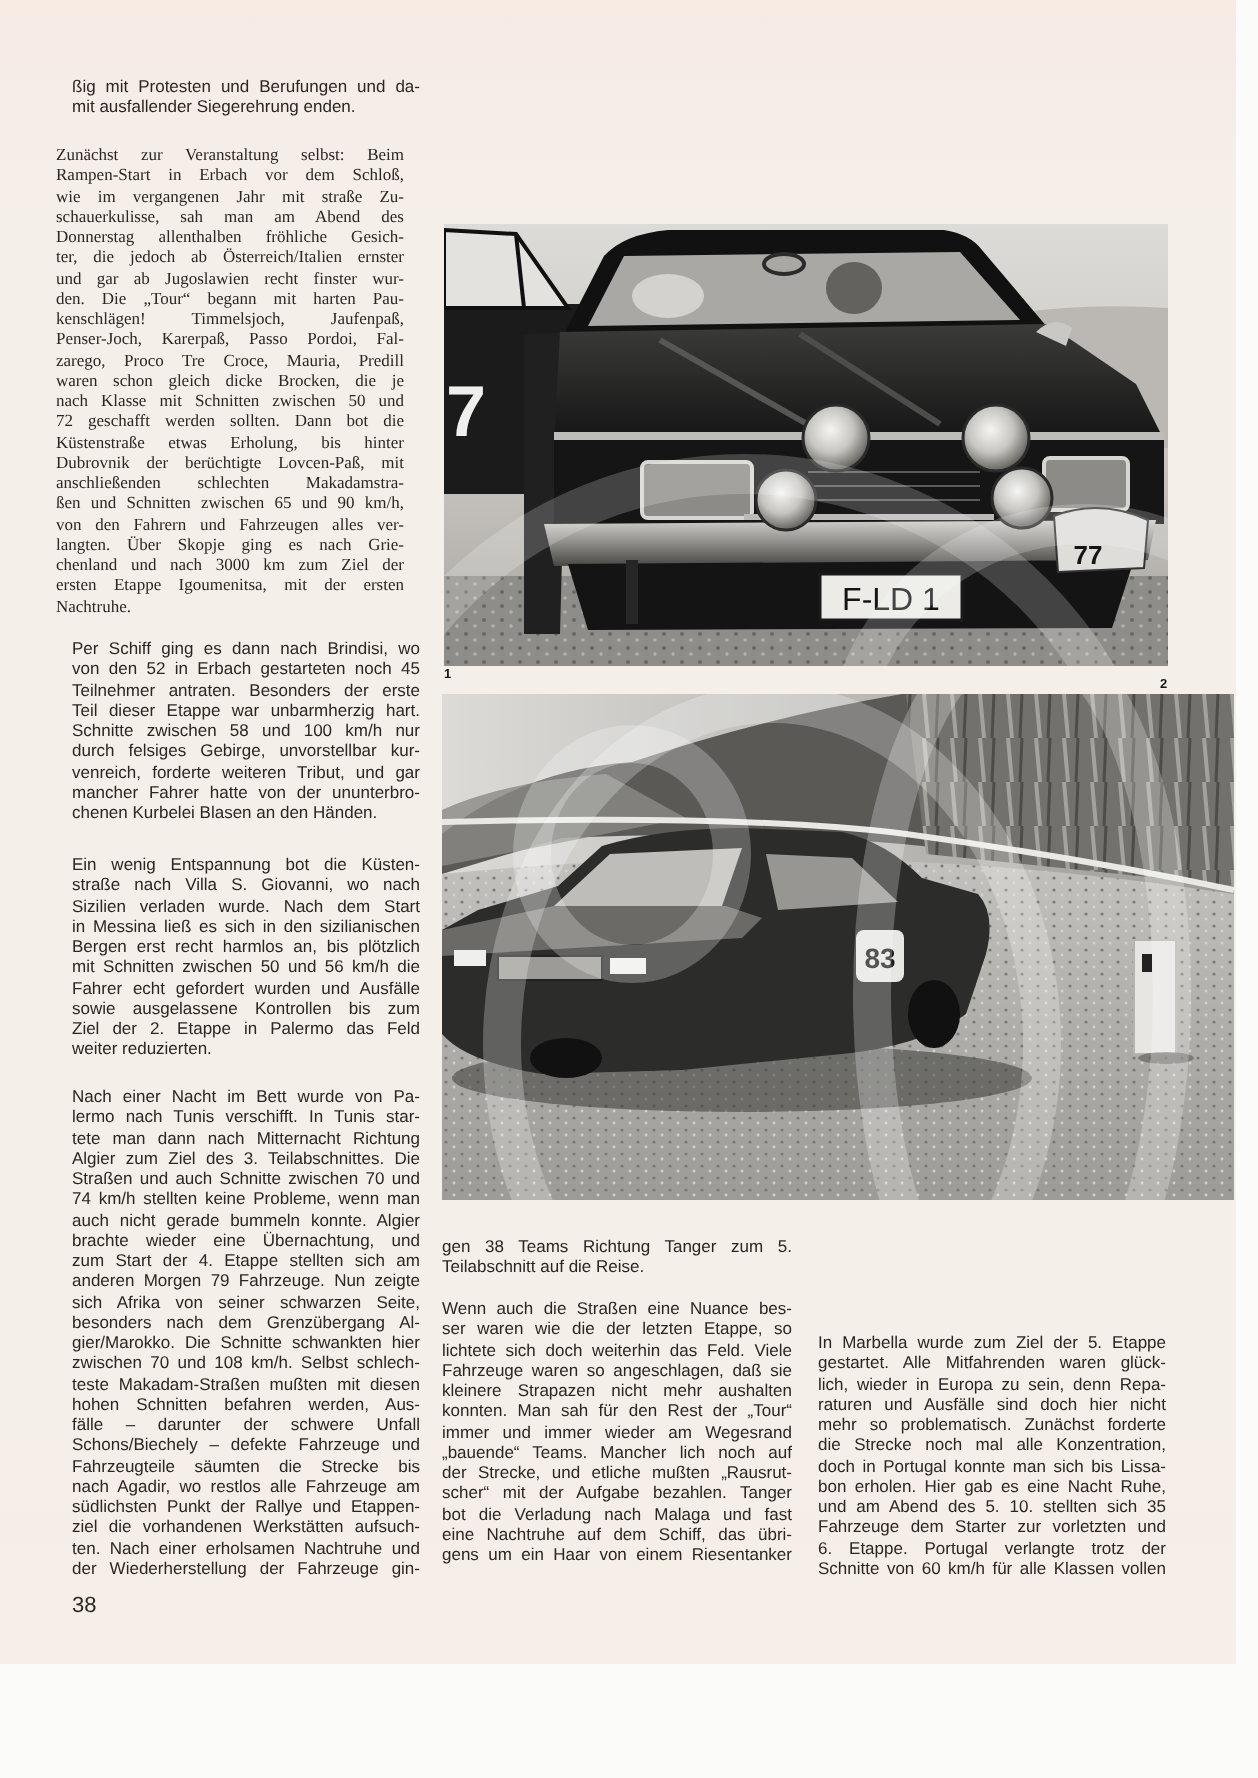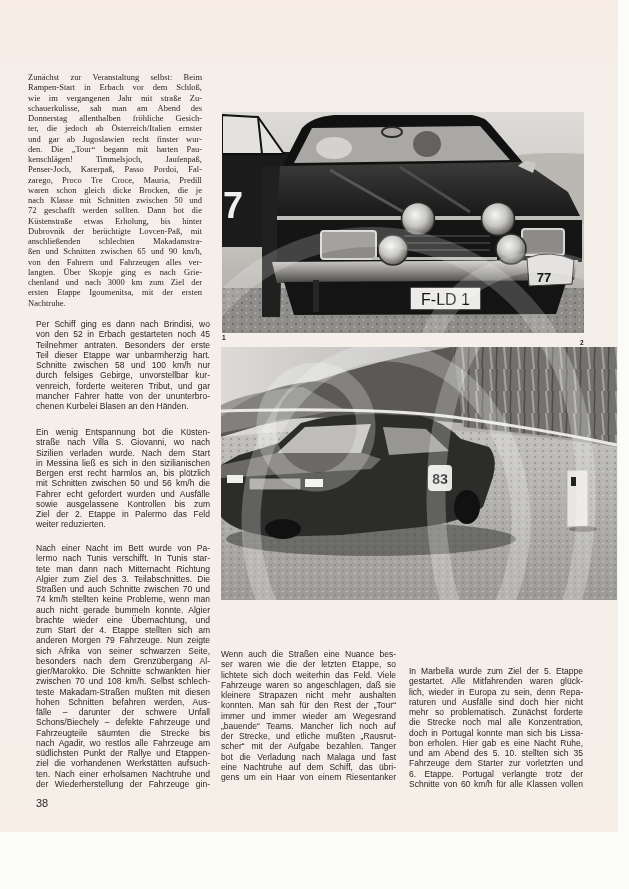--- a/index.html
+++ b/index.html
@@ -49,20 +49,25 @@
   .page-number {
     position: absolute; left: 36px; top: 798px;
     font-size: 11px; line-height: 10px; color: #2a2623;
   }
 </style>
 </head>
 <body>
 
 <div class="page">
 
+  <div class="para pL0">
+
+  <div class="ln">ßig mit Protesten und Berufungen und da-</div>
+      <div class="ln last">mit ausfallender Siegerehrung enden.</div>
+    </div>
   <div class="para pL1">
 
   <div class="ln">Zunächst zur Veranstaltung selbst: Beim</div>
       <div class="ln">Rampen-Start in Erbach vor dem Schloß,</div>
       <div class="ln">wie im vergangenen Jahr mit straße Zu-</div>
       <div class="ln">schauerkulisse, sah man am Abend des</div>
       <div class="ln">Donnerstag allenthalben fröhliche Gesich-</div>
       <div class="ln">ter, die jedoch ab Österreich/Italien ernster</div>
       <div class="ln">und gar ab Jugoslawien recht finster wur-</div>
       <div class="ln">den. Die „Tour“ begann mit harten Pau-</div>
@@ -128,20 +133,25 @@
       <div class="ln">fälle – darunter der schwere Unfall</div>
       <div class="ln">Schons/Biechely – defekte Fahrzeuge und</div>
       <div class="ln">Fahrzeugteile säumten die Strecke bis</div>
       <div class="ln">nach Agadir, wo restlos alle Fahrzeuge am</div>
       <div class="ln">südlichsten Punkt der Rallye und Etappen-</div>
       <div class="ln">ziel die vorhandenen Werkstätten aufsuch-</div>
       <div class="ln">ten. Nach einer erholsamen Nachtruhe und</div>
       <div class="ln last">der Wiederherstellung der Fahrzeuge gin-</div>
     </div>
 
+  <div class="para pM0">
+
+  <div class="ln">gen 38 Teams Richtung Tanger zum 5.</div>
+      <div class="ln last">Teilabschnitt auf die Reise.</div>
+    </div>
   <div class="para pM1 cont">
 
   <div class="ln">Wenn auch die Straßen eine Nuance bes-</div>
       <div class="ln">ser waren wie die der letzten Etappe, so</div>
       <div class="ln">lichtete sich doch weiterhin das Feld. Viele</div>
       <div class="ln">Fahrzeuge waren so angeschlagen, daß sie</div>
       <div class="ln">kleinere Strapazen nicht mehr aushalten</div>
       <div class="ln">konnten. Man sah für den Rest der „Tour“</div>
       <div class="ln">immer und immer wieder am Wegesrand</div>
       <div class="ln">„bauende“ Teams. Mancher lich noch auf</div>

